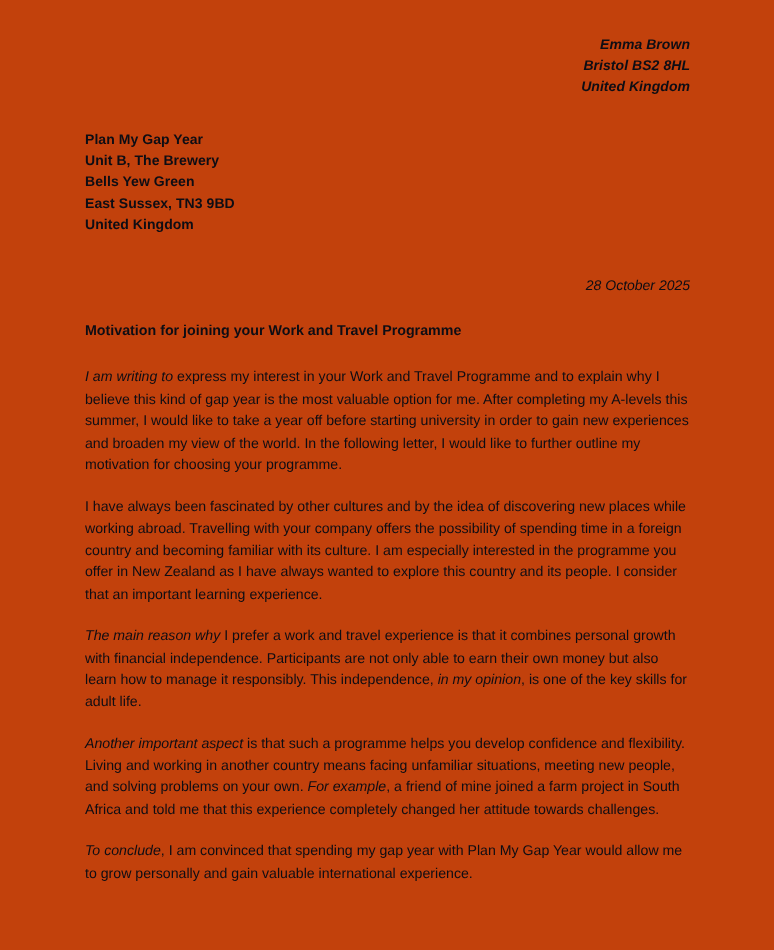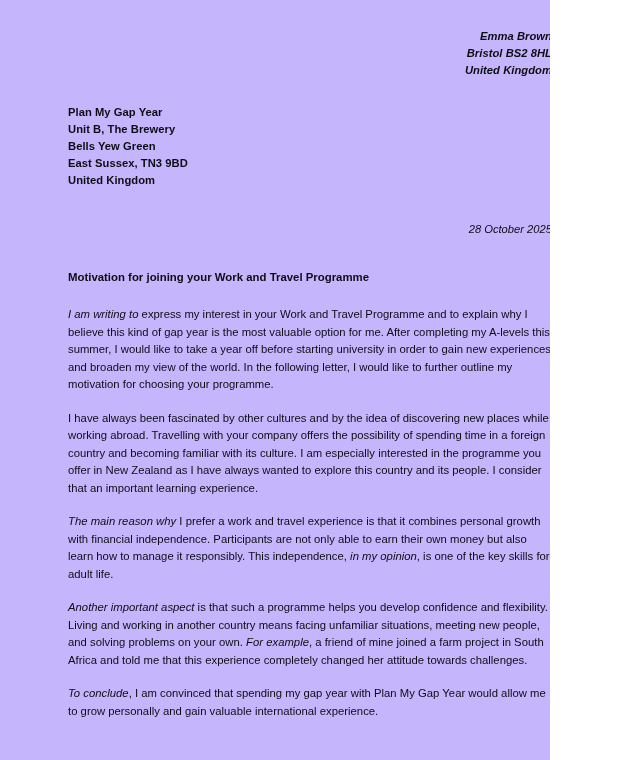--- a/index.html
+++ b/index.html
@@ -9,23 +9,23 @@
   }
   body {
     width: 619px;
     height: 760px;
     font-family: "Liberation Sans", sans-serif;
     color: #0d0d14;
     -webkit-font-smoothing: antialiased;
   }
   .page {
     position: relative;
-    width: 550px;
+    width: 619px;
     height: 760px;
-    background: #c4b5fd;
+    background: #c2410c;
     box-sizing: border-box;
     padding: 12px;
     overflow: hidden;
   }
   .content {
     position: absolute;
     left: 68px;
     top: 28px;
     width: 484px;
   }
@@ -58,21 +58,21 @@
     line-height: 17.2px;
     margin-top: 31px;
   }
 
   
   .subject-line {
     font-weight: bold;
     font-style: normal;
     font-size: 11.4px;
     line-height: 17.4px;
-    margin-top: 31px;
+    margin-top: 19px;
   }
 
   
   .salutation {
     font-weight: bold;
     font-style: italic;
     font-size: 11.3px;
     line-height: 17.4px;
     margin-top: 18px;
   }

